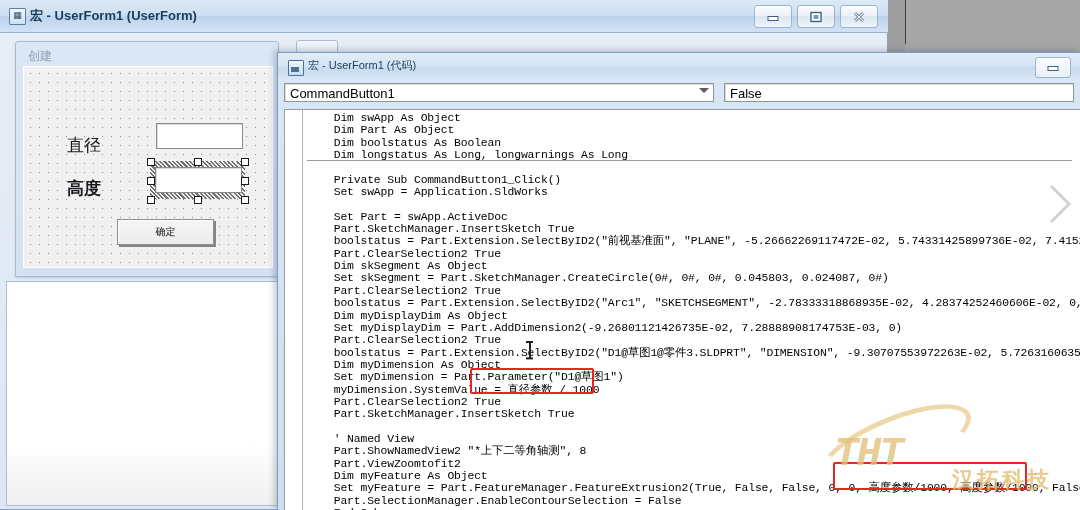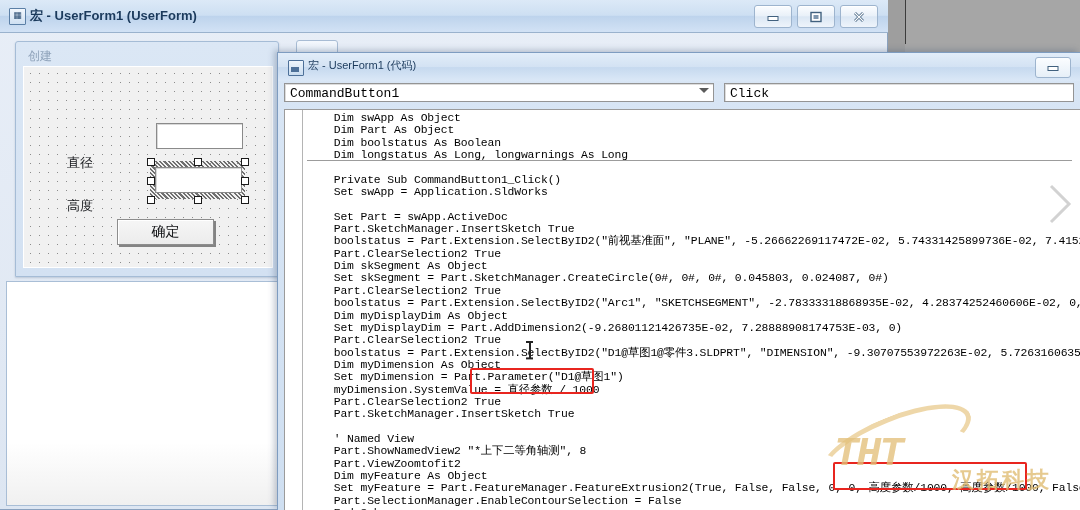--- a/index.html
+++ b/index.html
@@ -62,39 +62,39 @@
   }
   .uf-cap{position:absolute;left:12px;top:6px;font-size:12px;color:#8fa3ba;}
   .uf-canvas{
     position:absolute;left:7px;top:24px;width:248px;height:200px;
     background-color:#f1f1f1;
     background-image:
       radial-gradient(circle,#8c8c8c 0.6px,transparent 0.7px);
     background-size:9px 9px;background-position:2px 2px;
     border:1px solid #ffffff;
   }
-  .uf-lbl{position:absolute;font-size:13px;color:#16181c;margin-top:20px;}
+  .uf-lbl{position:absolute;font-size:17px;color:#16181c;}
   .uf-tb{
     position:absolute;background:#ffffff;border:1px solid #8a8a8a;
     box-shadow:inset 1px 1px 0 #d9d9d9;
   }
   
   .sel-wrap{position:absolute;}
   .sel-hatch{
     position:absolute;left:0;top:0;right:0;bottom:0;
     background-image:
       repeating-linear-gradient(45deg,#6f6f6f 0 1.5px,transparent 1.5px 3px);
     border:0;
   }
   .hnd{position:absolute;width:6px;height:6px;background:#ffffff;border:1px solid #1a1a1a;}
   .uf-btn{
     position:absolute;background:linear-gradient(to bottom,#f6f6f6,#ececec);
     border:1px solid #8d8d8d;
     box-shadow:inset 1px 1px 0 #ffffff, 2px 2px 0 rgba(0,0,0,.45);
-    font-size:14px;color:#101114;display:flex;align-items:center;justify-content:center;
+    font-size:10px;color:#101114;display:flex;align-items:center;justify-content:center;
   }
 
   
   .form-client{
     position:absolute;left:6px;top:281px;width:283px;height:223px;
     background:linear-gradient(to bottom,#ffffff 0%,#ffffff 72%,#f0f0f0 100%);
     border:1px solid #a9bed6;
   }
 
   
@@ -119,21 +119,21 @@
     border:1px solid #9db4ce;border-radius:3px;
     background:linear-gradient(to bottom,#fbfdff,#e6eff8);
     display:flex;align-items:center;justify-content:center;
   }
 
   
   .dd-row{position:absolute;left:6px;top:30px;width:790px;height:21px;}
   .dd{
     position:absolute;height:19px;background:#ffffff;
     border:1px solid #949494;box-shadow:inset 1px 1px 0 #dcdcdc;
-    font-family:Liberation Mono, monospace;
+    font-family:Liberation Sans, sans-serif;
     font-size:13px;color:#000;line-height:19px;padding-left:5px;box-sizing:border-box;
   }
   .dd-arrow{position:absolute;right:4px;top:4px;width:0;height:0;
     border-left:5px solid transparent;border-right:5px solid transparent;border-top:5px solid #5b5b5b;}
 
   
   .code-pane{
     position:absolute;left:6px;top:56px;width:797px;height:402px;
     background:#ffffff;border-left:1px solid #9b9b9b;border-top:1px solid #9b9b9b;
     overflow:hidden;
@@ -212,21 +212,21 @@
   </div>
 
   <div class="tb-nub"></div>
 
   <div class="uf">
     <div class="uf-cap">创建</div>
 
     <div class="uf-canvas">
 
       <div class="uf-lbl" style="left:43px;top:67px;">直径</div>
-      <div class="uf-lbl" style="left:43px;top:110px;">高度</div>
+      <div class="uf-lbl" style="left:43px;top:110px;font-weight:bold;">高度</div>
 
       <div class="uf-tb" style="left:132px;top:56px;width:85px;height:24px;"></div>
 
       <div class="sel-wrap" style="left:126px;top:94px;width:95px;height:38px;">
         <div class="sel-hatch"></div>
         <div class="uf-tb" style="left:5px;top:6px;width:85px;height:24px;"></div>
         <div class="hnd" style="left:-3px;top:-3px;"></div>
         <div class="hnd" style="left:44px;top:-3px;"></div>
         <div class="hnd" style="left:91px;top:-3px;"></div>
         <div class="hnd" style="left:-3px;top:16px;"></div>
@@ -254,21 +254,21 @@
       </svg>
     </div>
   </div>
 
   <div class="dd-row">
     <div class="dd" style="left:0;width:430px;">
       <span>CommandButton1</span>
       <span class="dd-arrow"></span>
     </div>
     <div class="dd" style="left:440px;width:350px;">
-      <span>Click</span>
+      <span>False</span>
     </div>
   </div>
 
   <div class="code-pane">
     <div class="gutter"></div>
     <div class="hdr-rule"></div>
     <div class="code-text"><div>    Dim swApp As Object</div><div>    Dim Part As Object</div><div>    Dim boolstatus As Boolean</div><div>    Dim longstatus As Long, longwarnings As Long</div><div>&nbsp;</div><div>    Private Sub CommandButton1_Click()</div><div>    Set swApp = Application.SldWorks</div><div>&nbsp;</div><div>    Set Part = swApp.ActiveDoc</div><div>    Part.SketchManager.InsertSketch True</div><div>    boolstatus = Part.Extension.SelectByID2("前视基准面", "PLANE", -5.26662269117472E-02, 5.74331425899736E-02, 7.41524232</div><div>    Part.ClearSelection2 True</div><div>    Dim skSegment As Object</div><div>    Set skSegment = Part.SketchManager.CreateCircle(0#, 0#, 0#, 0.045803, 0.024087, 0#)</div><div>    Part.ClearSelection2 True</div><div>    boolstatus = Part.Extension.SelectByID2("Arc1", "SKETCHSEGMENT", -2.78333318868935E-02, 4.28374252460606E-02, 0, Fals</div><div>    Dim myDisplayDim As Object</div><div>    Set myDisplayDim = Part.AddDimension2(-9.26801121426735E-02, 7.28888908174753E-03, 0)</div><div>    Part.ClearSelection2 True</div><div>    boolstatus = Part.Extension.SelectByID2("D1@草图1@零件3.SLDPRT", "DIMENSION", -9.30707553972263E-02, 5.72631606353596E</div><div>    Dim myDimension As Object</div><div>    Set myDimension = Part.Parameter("D1@草图1")</div><div>    myDimension.SystemValue = 直径参数 / 1000</div><div>    Part.ClearSelection2 True</div><div>    Part.SketchManager.InsertSketch True</div><div class="cmt">&nbsp;</div><div>    ' Named View</div><div>    Part.ShowNamedView2 "*上下二等角轴测", 8</div><div>    Part.ViewZoomtofit2</div><div>    Dim myFeature As Object</div><div>    Set myFeature = Part.FeatureManager.FeatureExtrusion2(True, False, False, 0, 0, 高度参数/1000, 高度参数/1000, False, F</div><div>    Part.SelectionManager.EnableContourSelection = False</div><div>    End Sub</div></div>
   </div>
 </div>
 

